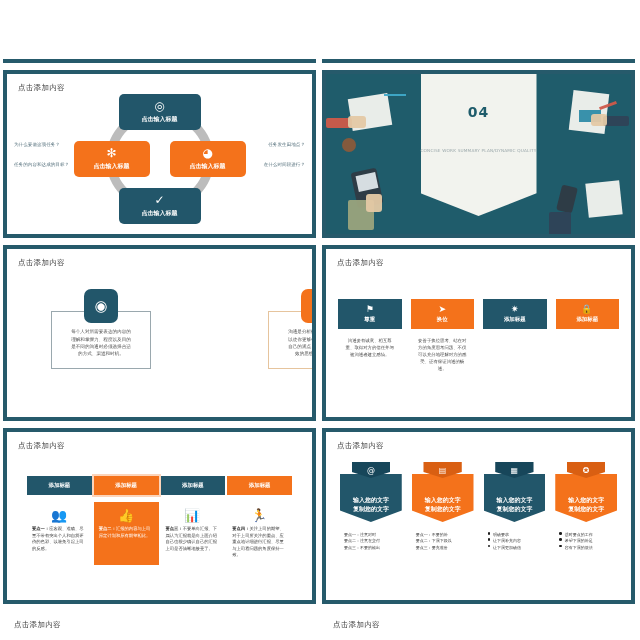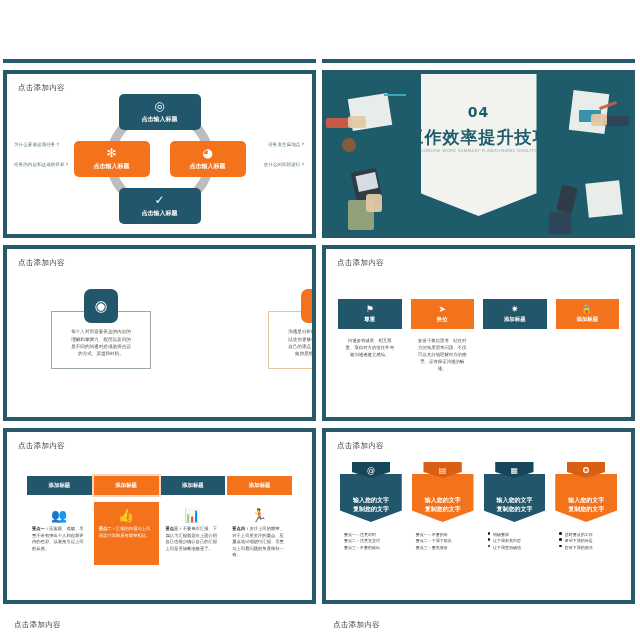--- a/index.html
+++ b/index.html
@@ -219,21 +219,20 @@
       <div class="doodle sleeve-d" style="right:2px;  top:42px; width:26px; height:10px;"></div>
       <div class="doodle hand" style="right:24px; top:40px; width:16px; height:12px;"></div>
       <div class="doodle" style="right:14px; top:30px; width:18px; height:3px; background:#cf5a4a; transform:rotate(-20deg);"></div>
 
       <div class="doodle tablet" style="right:56px; top:112px; width:16px; height:26px; transform:rotate(14deg);"></div>
       <div class="doodle pg" style="right:10px; top:108px; width:34px; height:34px; transform:rotate(-6deg);"></div>
       <div class="doodle sleeve-d" style="right:60px; top:138px; width:22px; height:26px;"></div>
 
       <div class="ribbon"></div>
       <div class="cover-num">04</div>
-      <div class="cover-h">工作效率提升技巧</div>
       <div class="cover-s">CONCISE WORK SUMMARY PLAN/DYNAMIC QUALITY</div>
     </div>
   </div>
 
   <div class="slide h176">
     <div class="inner">
       <div class="slide-title">点击添加内容</div>
       <div class="icard dk" style="left:44px;">
         <div class="iconbox">◉</div>
         <div class="frame">

